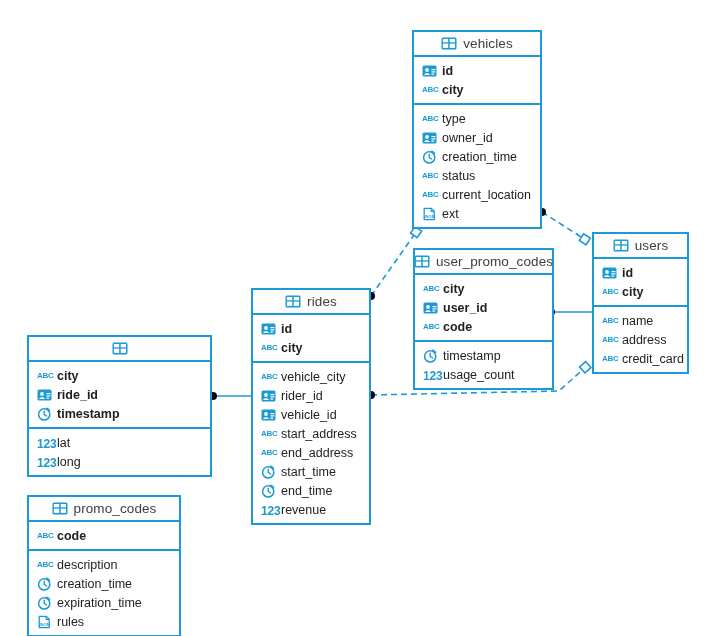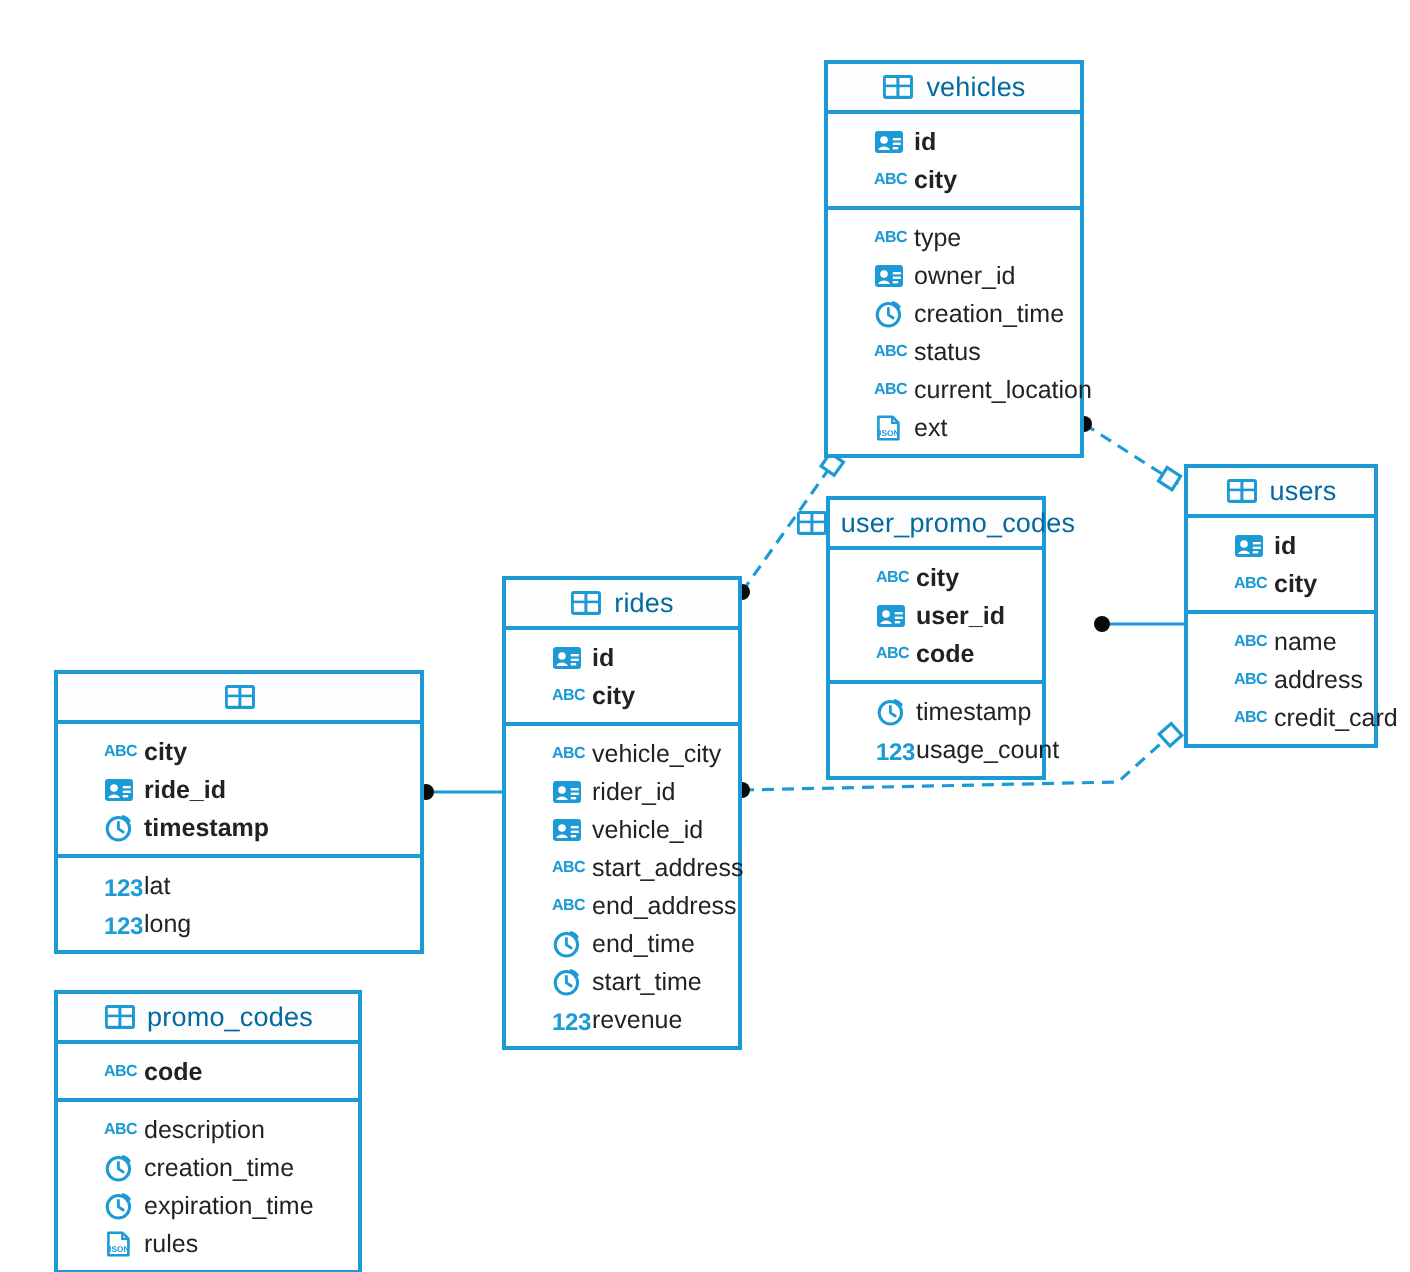--- a/index.html
+++ b/index.html
@@ -20,23 +20,23 @@
     box-shadow:0 0 0 0 rgba(0,0,0,0);
   }
   .thead {
     background:#fdfdfd;
     border-bottom:2px solid #1b9ad6;
     height:25px;
     display:flex; align-items:center; justify-content:center; gap:6px;
     padding:0 8px;
   }
   .tname {
-    font-size:13.5px; color:#0369a1; letter-spacing:.1px; white-space:nowrap;
-  }
-  .sect { padding:4px 0 4px 16px; }
+    font-size:13.5px; color:#404040; letter-spacing:.1px; white-space:nowrap;
+  }
+  .sect { padding:4px 0 4px 1px; }
   .sect.pk { border-bottom:2px solid #1b9ad6; }
   .col {
     height:19px;
     display:flex; align-items:center; gap:5px;
     padding:0 8px 0 7px;
     font-size:12.5px; color:#222;
     white-space:nowrap;
   }
   .col.bold { font-weight:bold; }
 
@@ -157,21 +157,21 @@
             <svg width="15" height="14" viewBox="0 0 15 14">
               <path d="M2.2 1.4 H9.3 L12.2 4.3 V12.6 H2.2 Z" fill="#fff" stroke="#1b9ad6" stroke-width="1.3" stroke-linejoin="round"></path>
               <path d="M9.1 1.5 V4.4 H12.1" fill="none" stroke="#1b9ad6" stroke-width="1.1"></path>
               <text x="7.1" y="11.2" font-family="Liberation Sans, sans-serif" font-size="4.2" font-weight="bold" fill="#1b9ad6" text-anchor="middle">JSON</text>
             </svg>
           </span>
           <span>ext</span>
         </div>
       </div>
     </div>
-    <div class="table" style="left: 413px; top: 248px; width: 110px;">
+    <div class="table" style="left: 413px; top: 248px; width: 141px;">
       <div class="thead">
         <span class="ico hico">
           <svg width="16" height="13" viewBox="0 0 16 13">
             <rect x="0.5" y="0.5" width="15" height="12" rx="1.5" fill="#1b9ad6"></rect>
             <rect x="1.9" y="2" width="5.3" height="3.3" fill="#fff"></rect>
             <rect x="8.7" y="2" width="5.3" height="3.3" fill="#fff"></rect>
             <rect x="1.9" y="6.6" width="5.3" height="4.3" fill="#fff"></rect>
             <rect x="8.7" y="6.6" width="5.3" height="4.3" fill="#fff"></rect>
           </svg>
         </span>
@@ -336,31 +336,31 @@
           <span>end_address</span>
         </div>
         <div class="col">
           <span class="ico">
             <svg width="15" height="14" viewBox="0 0 15 14">
               <circle cx="7.2" cy="7.4" r="5.6" fill="#fff" stroke="#1b9ad6" stroke-width="1.5"></circle>
               <path d="M7.2 4.2 L7.2 7.4 L9.6 9.0" fill="none" stroke="#1b9ad6" stroke-width="1.4" stroke-linecap="round"></path>
               <path d="M9.6 1.3 A6 6 0 0 1 12.6 3.4" fill="none" stroke="#1b9ad6" stroke-width="1.5" stroke-linecap="round"></path>
             </svg>
           </span>
+          <span>start_time</span>
+        </div>
+        <div class="col">
+          <span class="ico">
+            <svg width="15" height="14" viewBox="0 0 15 14">
+              <circle cx="7.2" cy="7.4" r="5.6" fill="#fff" stroke="#1b9ad6" stroke-width="1.5"></circle>
+              <path d="M7.2 4.2 L7.2 7.4 L9.6 9.0" fill="none" stroke="#1b9ad6" stroke-width="1.4" stroke-linecap="round"></path>
+              <path d="M9.6 1.3 A6 6 0 0 1 12.6 3.4" fill="none" stroke="#1b9ad6" stroke-width="1.5" stroke-linecap="round"></path>
+            </svg>
+          </span>
           <span>end_time</span>
-        </div>
-        <div class="col">
-          <span class="ico">
-            <svg width="15" height="14" viewBox="0 0 15 14">
-              <circle cx="7.2" cy="7.4" r="5.6" fill="#fff" stroke="#1b9ad6" stroke-width="1.5"></circle>
-              <path d="M7.2 4.2 L7.2 7.4 L9.6 9.0" fill="none" stroke="#1b9ad6" stroke-width="1.4" stroke-linecap="round"></path>
-              <path d="M9.6 1.3 A6 6 0 0 1 12.6 3.4" fill="none" stroke="#1b9ad6" stroke-width="1.5" stroke-linecap="round"></path>
-            </svg>
-          </span>
-          <span>start_time</span>
         </div>
         <div class="col">
           <span class="ico ico-123">123</span>
           <span>revenue</span>
         </div>
       </div>
     </div>
     <div class="table" style="left: 27px; top: 335px; width: 185px;">
       <div class="thead">
         <span class="ico hico">

